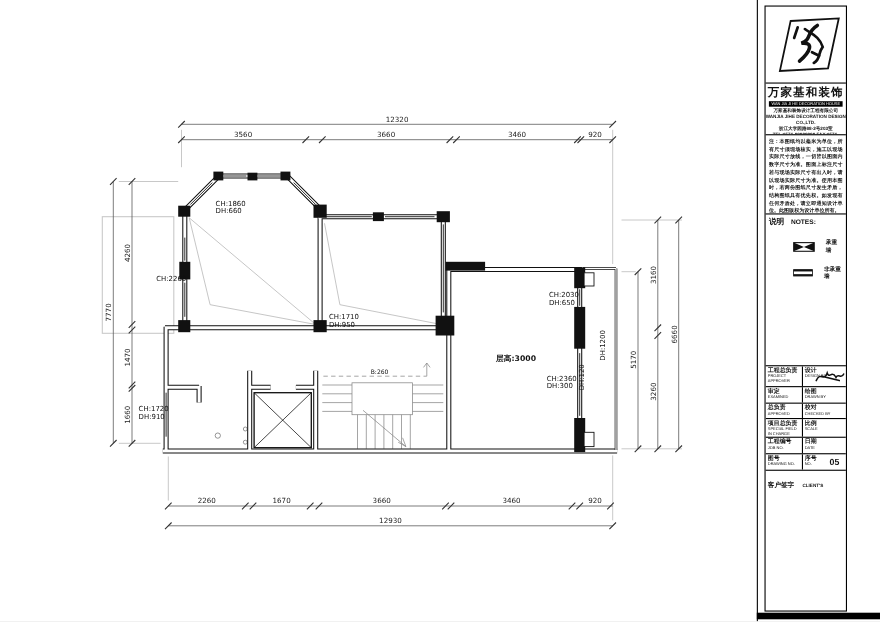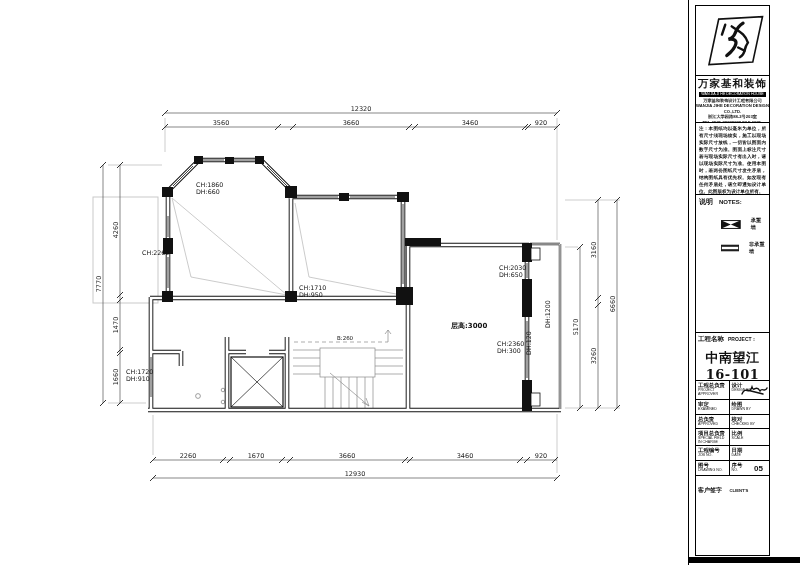--- a/index.html
+++ b/index.html
@@ -256,27 +256,20 @@
         <div class="legend-item">
           <svg width="22" height="8" viewBox="0 0 22 8">
             <rect x="0.5" y="0.5" width="21" height="7" fill="#fff" stroke="#111"></rect>
             <rect x="0.5" y="0.5" width="21" height="2" fill="#111"></rect>
             <rect x="0.5" y="5.5" width="21" height="2" fill="#111"></rect>
           </svg>
           <span class="lbl">非承重墙</span>
         </div>
       </div>
 
-      <div class="sec sec-project">
-        <div class="sec-head">
-          <span class="cn">工程名称</span>
-          <span class="en">PROJECT：</span>
-        </div>
-        <div class="big-title">中南望江16-101</div>
-      </div>
 
 
       <div class="sec sec-table">
         <div class="trow" style="flex:1.3;">
           <div class="cell cl">
               <div class="cn">工程总负责</div>
               <div class="en">PROJECT APPROVER</div>
             </div>
           <div class="cell cr">
               <div class="cn">设计</div>

